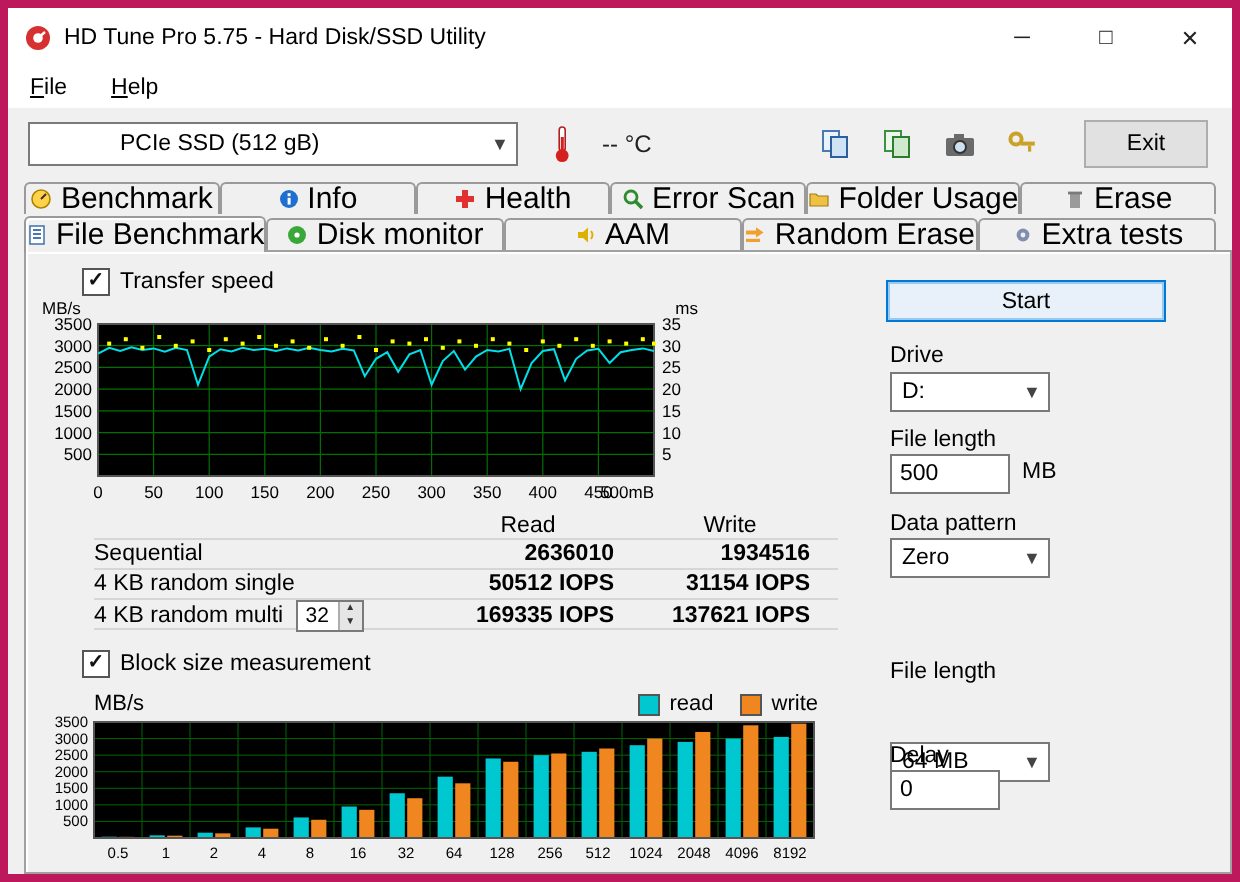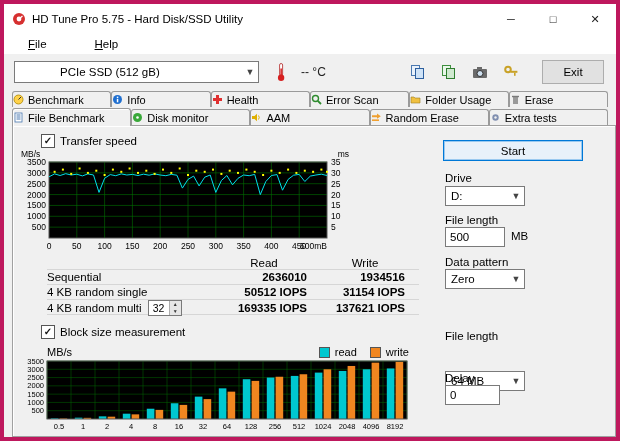--- a/index.html
+++ b/index.html
@@ -5,37 +5,37 @@
   html,body{margin:0;padding:0;background:#d8d8d8;font-family:"Liberation Sans",sans-serif;}
   .window{position:relative;width:620px;height:441px;background:#f0f0f0;border:4px solid #be185d;box-sizing:border-box;overflow:hidden;margin:0 auto;}
   
   .titlebar{position:absolute;top:0;left:0;right:0;height:30px;background:#ffffff;display:flex;align-items:center;}
   .titlebar .app-ico{margin:0 6px 0 8px;display:flex;}
   .titlebar .title{font-size:11.5px;color:#000;}
   .win-controls{margin-left:auto;display:flex;height:100%;}
   .win-btn{width:42px;height:100%;display:flex;align-items:center;justify-content:center;font-size:11px;color:#222;cursor:default;}
   
   .menubar{position:absolute;top:30px;left:0;right:0;height:20px;background:#ffffff;display:flex;align-items:center;font-size:11.5px;border-bottom:1px solid #e4e4e4;}
-  .menu-item{padding:2px 24px;}
+  .menu-item{padding:2px 11px;}
   
   .toolbar{position:absolute;top:50px;left:0;right:0;height:36px;background:#f0f0f0;display:flex;align-items:center;}
   .combo{background:#fff;border:1px solid #7a7a7a;height:22px;display:flex;align-items:center;font-size:11.5px;box-sizing:border-box;}
   .combo .ctext{flex:1;padding:0 5px;white-space:nowrap;overflow:hidden;}
   .combo .carrow{width:16px;text-align:center;font-size:9px;color:#444;}
   .drive-combo{width:245px;margin-left:10px;padding-left:40px;}
   .temp-text{font-size:12px;margin-left:6px;color:#222;}
   .tool-btns{display:flex;gap:3px;margin-left:78px;align-items:center;}
   .tool-btn{width:26px;height:24px;display:flex;align-items:center;justify-content:center;border:1px solid transparent;}
   .btn{background:#e1e1e1;border:1px solid #adadad;font-size:11.5px;height:24px;display:flex;align-items:center;justify-content:center;box-sizing:border-box;}
   .exit-btn{position:absolute;right:12px;top:6px;width:62px;}
   
   .tab-row{position:absolute;left:8px;right:8px;display:flex;align-items:flex-end;}
   .tab-row1{top:86px;height:17px;}
   .tab-row2{top:103px;height:18px;}
-  .tab{flex:1;height:16px;background:#f0f0f0;border:1px solid #9a9a9a;border-bottom:none;border-radius:3px 3px 0 0;display:flex;align-items:center;gap:4px;font-size:11px;box-sizing:border-box;white-space:nowrap;}
+  .tab{flex:1;height:16px;background:#f0f0f0;border:1px solid #9a9a9a;border-bottom:none;border-radius:3px 3px 0 0;display:flex;align-items:center;justify-content:center;gap:4px;font-size:15px;box-sizing:border-box;white-space:nowrap;}
   .tab.active{height:18px;margin-bottom:-1px;position:relative;z-index:3;box-shadow:inset 1px 1px 0 #ffffff;}
   
   .panel{position:absolute;left:8px;top:121px;width:604px;height:312px;background:#f0f0f0;border:1px solid #a0a0a0;box-shadow:inset 1px 1px 0 #ffffff;box-sizing:border-box;}
   .checkrow{position:absolute;display:flex;align-items:center;gap:5px;font-size:11.5px;}
   .cb{width:12px;height:12px;background:#fff;border:1px solid #555;font-size:10px;line-height:12px;text-align:center;color:#111;font-weight:700;}
   .chart-svg{position:absolute;}
   .tick{font-size:8.5px;fill:#000;font-family:"Liberation Sans",sans-serif;}
   .tick2{font-size:7.5px;fill:#000;font-family:"Liberation Sans",sans-serif;}
   
   .bench-table{position:absolute;left:34px;top:130px;width:372px;font-size:11.5px;}

